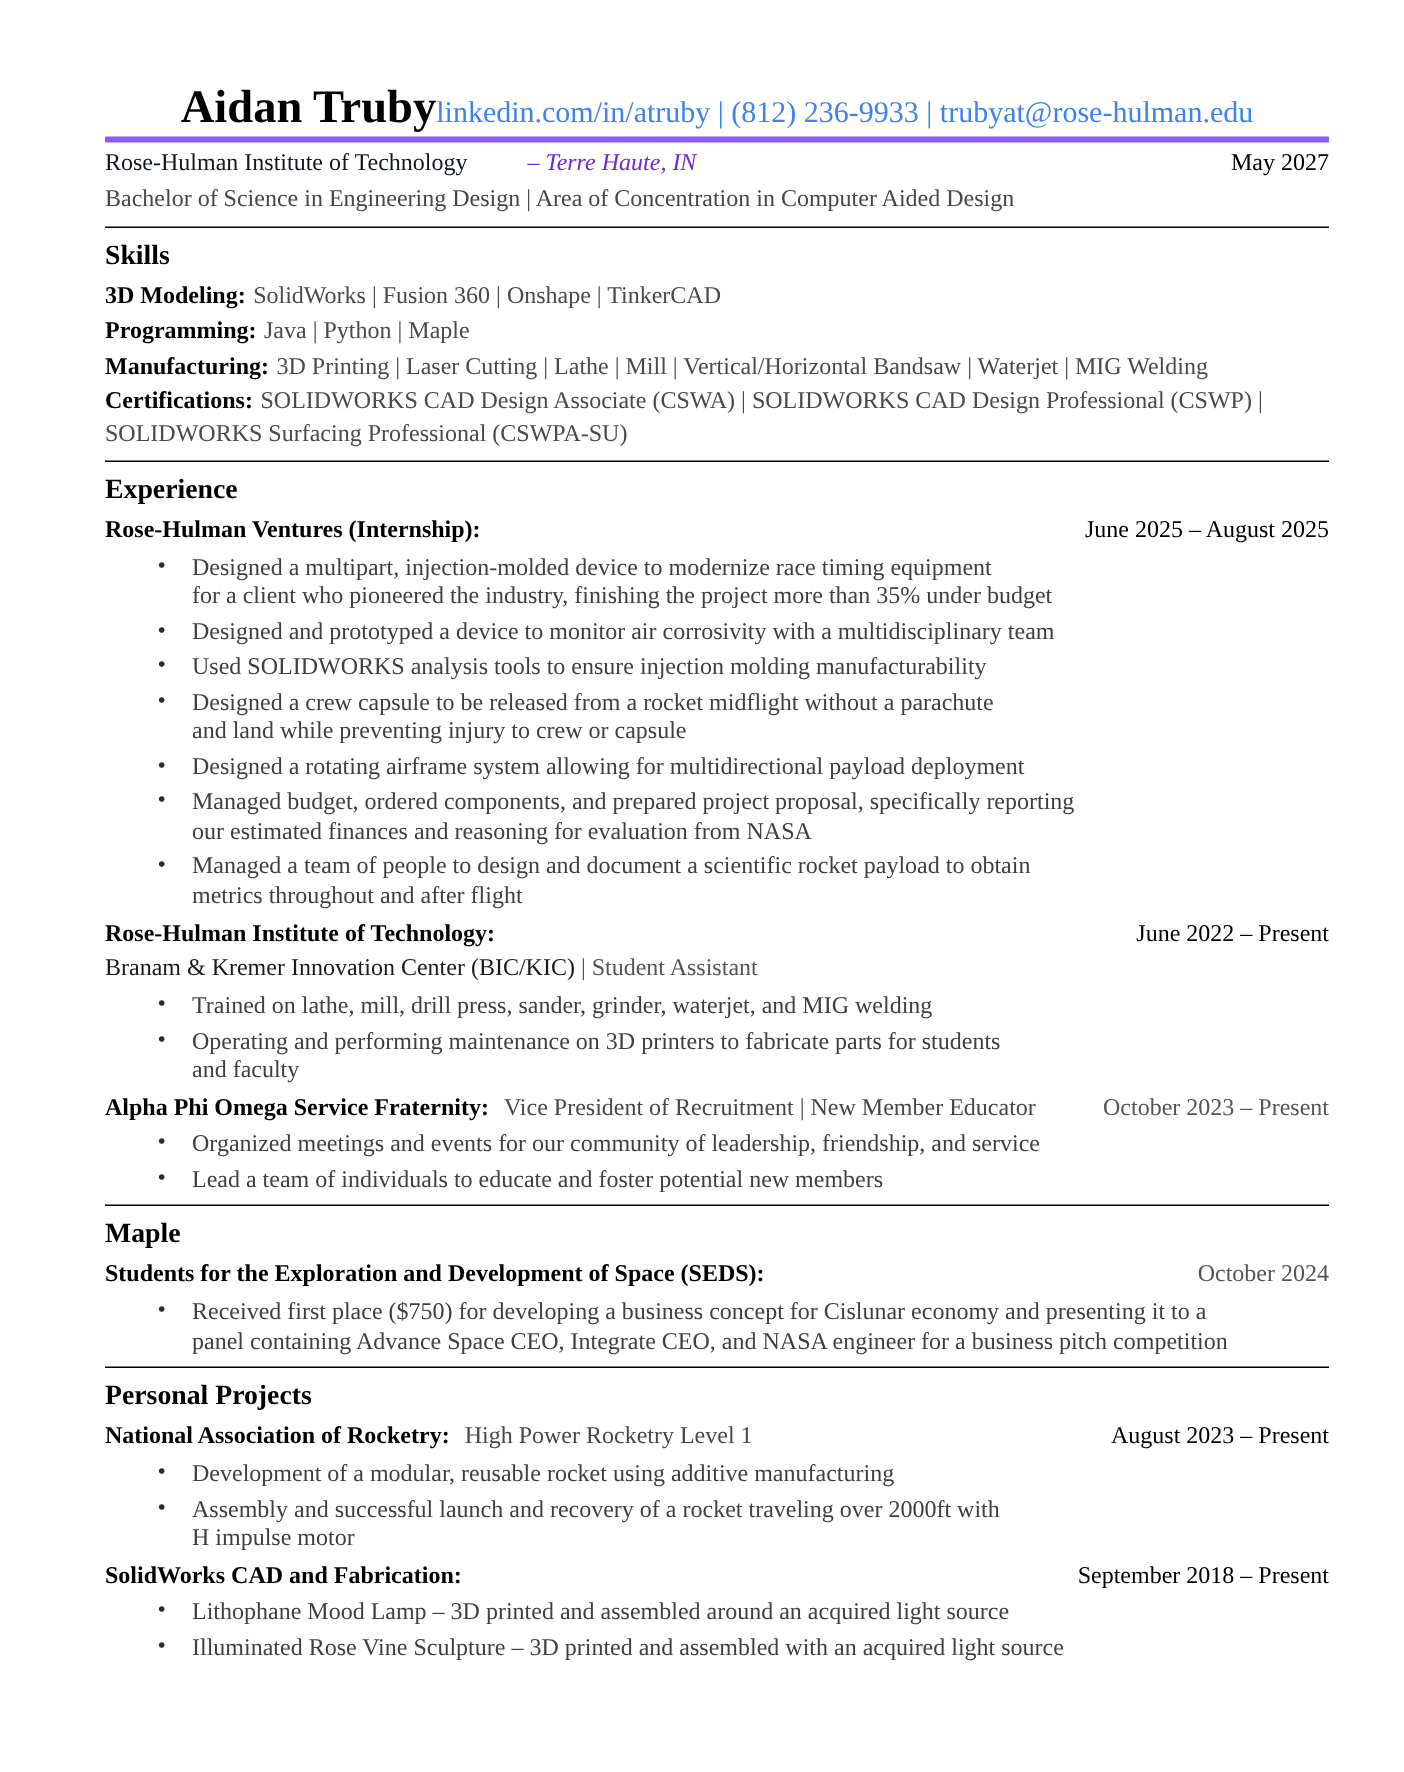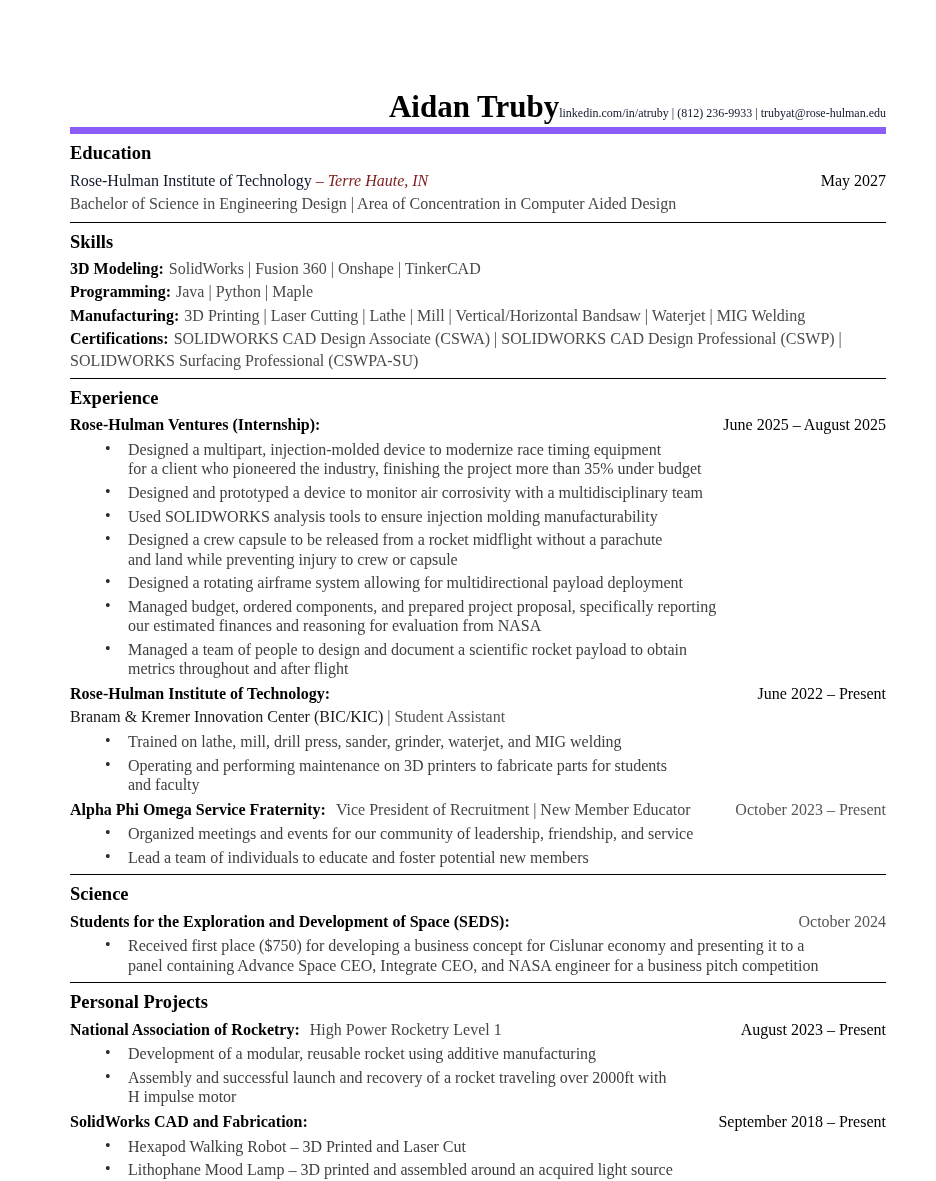--- a/index.html
+++ b/index.html
@@ -4,58 +4,57 @@
 <title>Resume</title>
 <style>
   html,body{margin:0;padding:0;background:#ffffff;}
   body{
     width:936px;height:1181px;box-sizing:border-box;
     padding:54px 50px 10px 70px;
     font-family:"Liberation Serif","DejaVu Serif",serif;
     font-size:16px;color:#3f3f3f;
     overflow:hidden;
   }
-  .header{display:flex;justify-content:flex-end;align-items:baseline;
-          border-bottom:7px solid #8b5cf6;padding-bottom:4px;margin-top:36px;}
+  .header{display:flex;justify-content:center;align-items:baseline;
+          border-bottom:4px solid #8b5cf6;padding-bottom:4px;}
   h1{margin:0;font-size:31px;line-height:1.08;font-weight:bold;color:#000;}
-  .contact{font-size:12px;color:#0f172a;white-space:nowrap;}
+  .contact{font-size:20px;color:#3b82f6;white-space:nowrap;}
   h2{margin:8px 0 4px 0;font-size:18.5px;line-height:1.25;color:#000;font-weight:bold;}
   .row{display:flex;justify-content:space-between;align-items:baseline;
        line-height:1.36;margin-top:3px;}
   .titleline{min-width:0;}
   .etitle{font-weight:bold;color:#000;}
   .subtitle{color:#474747;margin-left:6px;}
   .sub-primary{color:#1a1a1a;}
   .sub-secondary{color:#555;}
   .subline{line-height:1.36;margin-top:2px;}
   .date{color:#000;white-space:nowrap;margin-left:14px;}
   .date.gray{color:#555;}
   .infoline{line-height:1.34;color:#474747;margin-top:2px;}
   .skill-label{font-weight:bold;color:#000;margin-right:5px;text-align:center;}
   .skill-value{color:#4a4a4a;white-space:pre-line;}
   .ink{color:#0f172a;}
-  .muted{color:#7f1d1d;}
+  .muted{color:#6d28d9;margin-left:36px;}
   .italic{font-style:italic;}
   hr.rule{border:none;border-top:1.5px solid #000;margin:7px 0 0 0;}
   ul{list-style:none;margin:3px 0 4px 0;padding:0;}
   li{position:relative;padding-left:58px;line-height:1.22;margin:4px 0;
      white-space:pre-line;color:#3f3f3f;}
   li::before{content:"\2022";position:absolute;left:35px;top:-1px;
              color:#2b2b2b;font-size:16px;}
 </style>
 </head>
 <body>
 
 <div class="header">
   <h1>Aidan Truby</h1>
   <div class="contact">linkedin.com/in/atruby | (812) 236-9933 | trubyat@rose-hulman.edu</div>
 </div>
 
 <section>
-  <h2>Education</h2>
   <div class="row">
     <div class="titleline">
       <span class="ink">Rose-Hulman Institute of Technology</span>
       <span class="muted italic">– Terre Haute, IN</span>
     </div>
     <span class="date">May 2027</span>
   </div>
   <div class="infoline">Bachelor of Science in Engineering Design | Area of Concentration in Computer Aided Design</div>
 </section>
 <hr class="rule">
@@ -136,21 +135,21 @@
     </div>
     <ul>
       <li>Organized meetings and events for our community of leadership, friendship, and service</li>
       <li>Lead a team of individuals to educate and foster potential new members</li>
     </ul>
   </div>
 </section>
 <hr class="rule">
 
 <section>
-  <h2>Science</h2>
+  <h2>Maple</h2>
   <div>
     <div class="row">
       <div class="titleline">
         <span class="etitle">Students for the Exploration and Development of Space (SEDS):</span>
       </div>
       <span class="date gray">October 2024</span>
     </div>
     <ul>
       <li>Received first place ($750) for developing a business concept for Cislunar economy and presenting it to a
 panel containing Advance Space CEO, Integrate CEO, and NASA engineer for a business pitch competition</li>
@@ -178,19 +177,18 @@
   </div>
 
   <div>
     <div class="row">
       <div class="titleline">
         <span class="etitle">SolidWorks CAD and Fabrication:</span>
       </div>
       <span class="date">September 2018 – Present</span>
     </div>
     <ul>
-      <li>Hexapod Walking Robot – 3D Printed and Laser Cut</li>
       <li>Lithophane Mood Lamp – 3D printed and assembled around an acquired light source</li>
       <li>Illuminated Rose Vine Sculpture – 3D printed and assembled with an acquired light source</li>
 
     </ul>
   </div>
 </section>
 
 </body></html>

